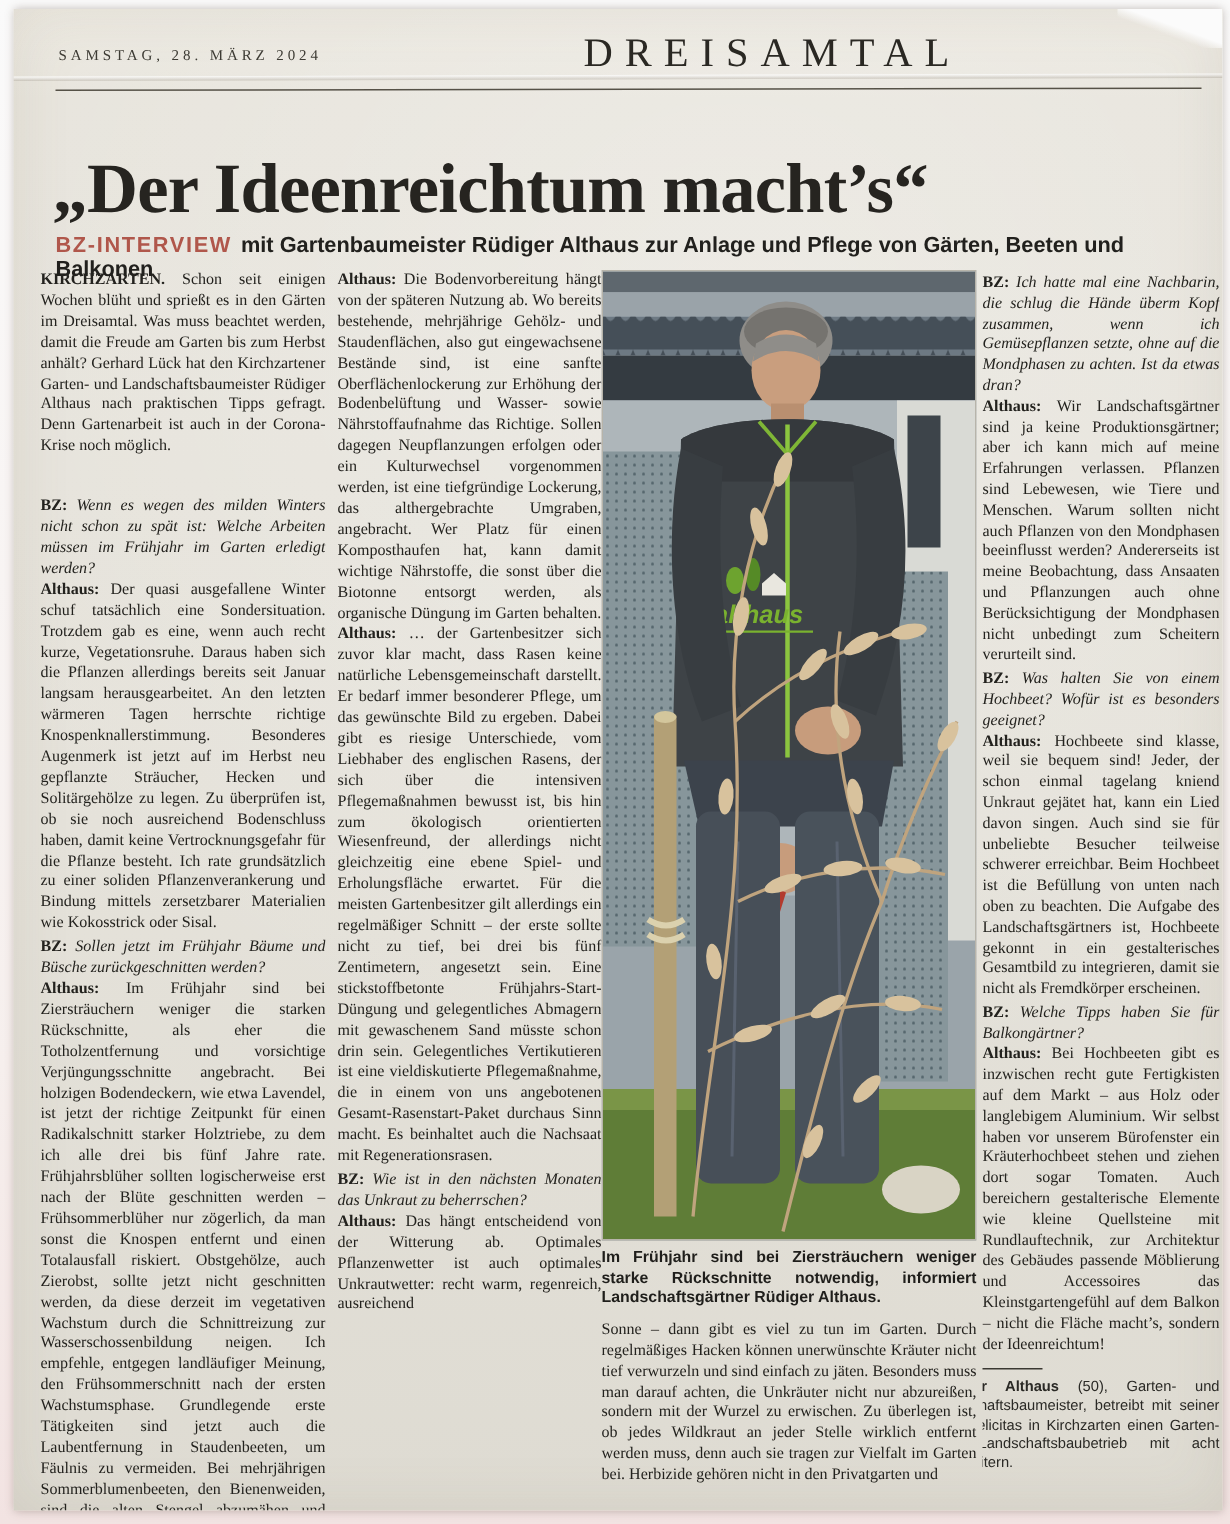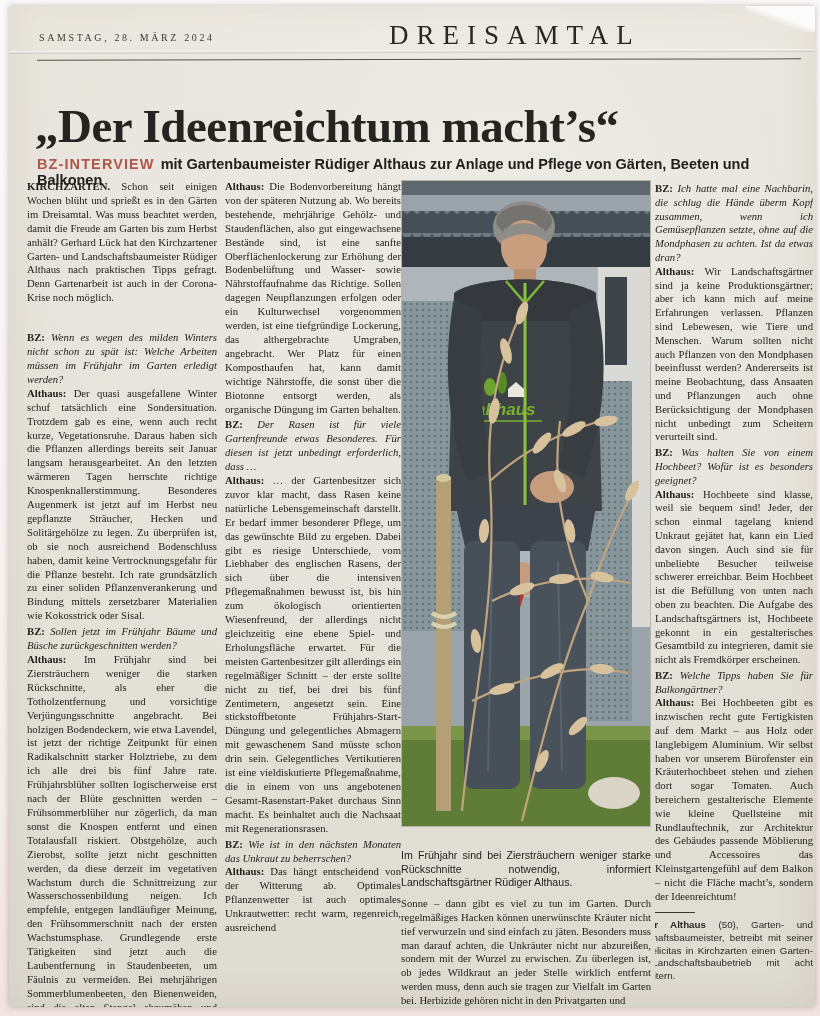--- a/index.html
+++ b/index.html
@@ -35,21 +35,21 @@
   .col3{left:392px;width:250px;}
   .col4{left:646px;width:158px;}
   .col p{margin:0;font-size:10.7px;line-height:13.9px;text-align:justify;color:#23221e;}
   .col4 p{line-height:13.8px;}
   .col p.lead{margin-bottom:26px;}
   .col p.question{font-style:italic;margin-top:2px;}
   .col p b{font-style:normal;}
   
   figure{margin:0;position:relative;}
   .photo-frame{width:248px;height:645px;border:1px solid #b7b4aa;background:#9aa4aa;display:block;}
-  .caption{margin-top:22px;font-family:"Liberation Sans",sans-serif;font-weight:normal;
+  .caption{margin-top:5px;font-family:"Liberation Sans",sans-serif;font-weight:bold;
     font-size:10.6px;line-height:13.6px;color:#1f1e1b;text-align:justify;}
   .col3 p.plain{margin-top:7px;}
   
   .col p.bio{font-family:"Liberation Sans",sans-serif;font-size:9.8px;line-height:12.6px;
     margin-left:-34px;margin-top:9px;text-align:justify;color:#2a2925;}
   .col p.bio::before{content:"";display:block;width:74px;border-top:1.8px solid #3a3832;margin-bottom:6px;}
   .scan-curl{position:absolute;right:0;top:0;width:70px;height:26px;
     background:linear-gradient(200deg,#fbfbfb 45%,rgba(250,250,250,0) 60%);}
 </style>
 </head>
@@ -70,21 +70,20 @@
 
   <div class="col col1">
       <p class="lead"><b>KIRCHZARTEN. </b>Schon seit einigen Wochen blüht und sprießt es in den Gärten im Dreisamtal. Was muss beachtet werden, damit die Freude am Garten bis zum Herbst anhält? Gerhard Lück hat den Kirchzartener Garten- und Landschaftsbaumeister Rüdiger Althaus nach praktischen Tipps gefragt. Denn Gartenarbeit ist auch in der Corona-Krise noch möglich.</p>
       <p class="question"><b>BZ: </b>Wenn es wegen des milden Winters nicht schon zu spät ist: Welche Arbeiten müssen im Frühjahr im Garten erledigt werden?</p>
       <p class="answer"><b>Althaus: </b>Der quasi ausgefallene Winter schuf tatsächlich eine Sondersituation. Trotzdem gab es eine, wenn auch recht kurze, Vegetationsruhe. Daraus haben sich die Pflanzen allerdings bereits seit Januar langsam herausgearbeitet. An den letzten wärmeren Tagen herrschte richtige Knospenknallerstimmung. Besonderes Augenmerk ist jetzt auf im Herbst neu gepflanzte Sträucher, Hecken und Solitärgehölze zu legen. Zu überprüfen ist, ob sie noch ausreichend Bodenschluss haben, damit keine Vertrocknungsgefahr für die Pflanze besteht. Ich rate grundsätzlich zu einer soliden Pflanzenverankerung und Bindung mittels zersetzbarer Materialien wie Kokosstrick oder Sisal.</p>
       <p class="question"><b>BZ: </b>Sollen jetzt im Frühjahr Bäume und Büsche zurückgeschnitten werden?</p>
       <p class="answer"><b>Althaus: </b>Im Frühjahr sind bei Ziersträuchern weniger die starken Rückschnitte, als eher die Totholzentfernung und vorsichtige Verjüngungsschnitte angebracht. Bei holzigen Bodendeckern, wie etwa Lavendel, ist jetzt der richtige Zeitpunkt für einen Radikalschnitt starker Holztriebe, zu dem ich alle drei bis fünf Jahre rate. Frühjahrsblüher sollten logischerweise erst nach der Blüte geschnitten werden – Frühsommerblüher nur zögerlich, da man sonst die Knospen entfernt und einen Totalausfall riskiert. Obstgehölze, auch Zierobst, sollte jetzt nicht geschnitten werden, da diese derzeit im vegetativen Wachstum durch die Schnittreizung zur Wasserschossenbildung neigen. Ich empfehle, entgegen landläufiger Meinung, den Frühsommerschnitt nach der ersten Wachstumsphase. Grundlegende erste Tätigkeiten sind jetzt auch die Laubentfernung in Staudenbeeten, um Fäulnis zu vermeiden. Bei mehrjährigen Sommerblumenbeeten, den Bienenweiden, sind die alten Stengel abzumähen und teilweise abzuschütteln, um die Selbstaussaat zu unterstützen. Mehrjährige Blumenwiesen sollten als Beitrag zum Erhalt der Biodiversität gesät werden.</p>
     </div>
   <div class="col col2">
       <p class="answer"><b>Althaus: </b>Die Bodenvorbereitung hängt von der späteren Nutzung ab. Wo bereits bestehende, mehrjährige Gehölz- und Staudenflächen, also gut eingewachsene Bestände sind, ist eine sanfte Oberflächenlockerung zur Erhöhung der Bodenbelüftung und Wasser- sowie Nährstoffaufnahme das Richtige. Sollen dagegen Neupflanzungen erfolgen oder ein Kulturwechsel vorgenommen werden, ist eine tiefgründige Lockerung, das althergebrachte Umgraben, angebracht. Wer Platz für einen Komposthaufen hat, kann damit wichtige Nährstoffe, die sonst über die Biotonne entsorgt werden, als organische Düngung im Garten behalten.</p>
-      <p class="question"><b>BZ: </b>Der Rasen ist für viele Gartenfreunde etwas Besonderes. Für diesen ist jetzt unbedingt erforderlich, dass …</p>
       <p class="answer"><b>Althaus: </b>… der Gartenbesitzer sich zuvor klar macht, dass Rasen keine natürliche Lebensgemeinschaft darstellt. Er bedarf immer besonderer Pflege, um das gewünschte Bild zu ergeben. Dabei gibt es riesige Unterschiede, vom Liebhaber des englischen Rasens, der sich über die intensiven Pflegemaßnahmen bewusst ist, bis hin zum ökologisch orientierten Wiesenfreund, der allerdings nicht gleichzeitig eine ebene Spiel- und Erholungsfläche erwartet. Für die meisten Gartenbesitzer gilt allerdings ein regelmäßiger Schnitt – der erste sollte nicht zu tief, bei drei bis fünf Zentimetern, angesetzt sein. Eine stickstoffbetonte Frühjahrs-Start-Düngung und gelegentliches Abmagern mit gewaschenem Sand müsste schon drin sein. Gelegentliches Vertikutieren ist eine vieldiskutierte Pflegemaßnahme, die in einem von uns angebotenen Gesamt-Rasenstart-Paket durchaus Sinn macht. Es beinhaltet auch die Nachsaat mit Regenerationsrasen.</p>
       <p class="question"><b>BZ: </b>Wie ist in den nächsten Monaten das Unkraut zu beherrschen?</p>
       <p class="answer"><b>Althaus: </b>Das hängt entscheidend von der Witterung ab. Optimales Pflanzenwetter ist auch optimales Unkrautwetter: recht warm, regenreich, ausreichend</p>
     </div>
 
   <div class="col col3">
     <figure>
       <svg class="photo-frame" viewBox="0 0 248 645" preserveAspectRatio="none">
         <defs>
           <pattern id="corr" width="10" height="26" patternUnits="userSpaceOnUse">

